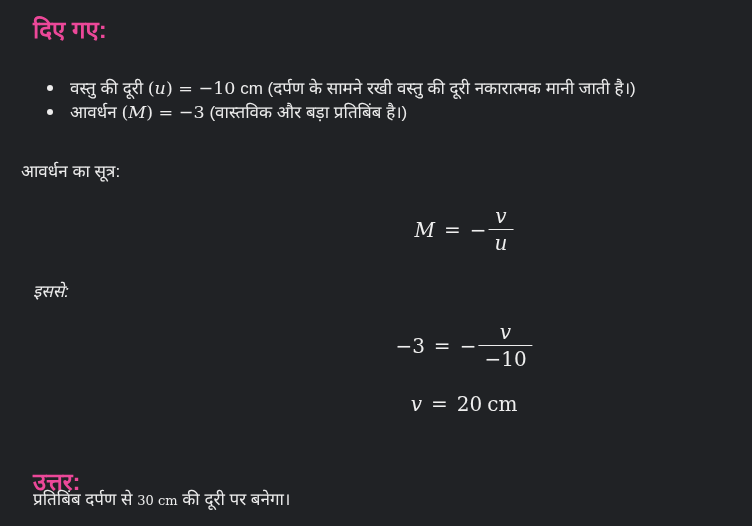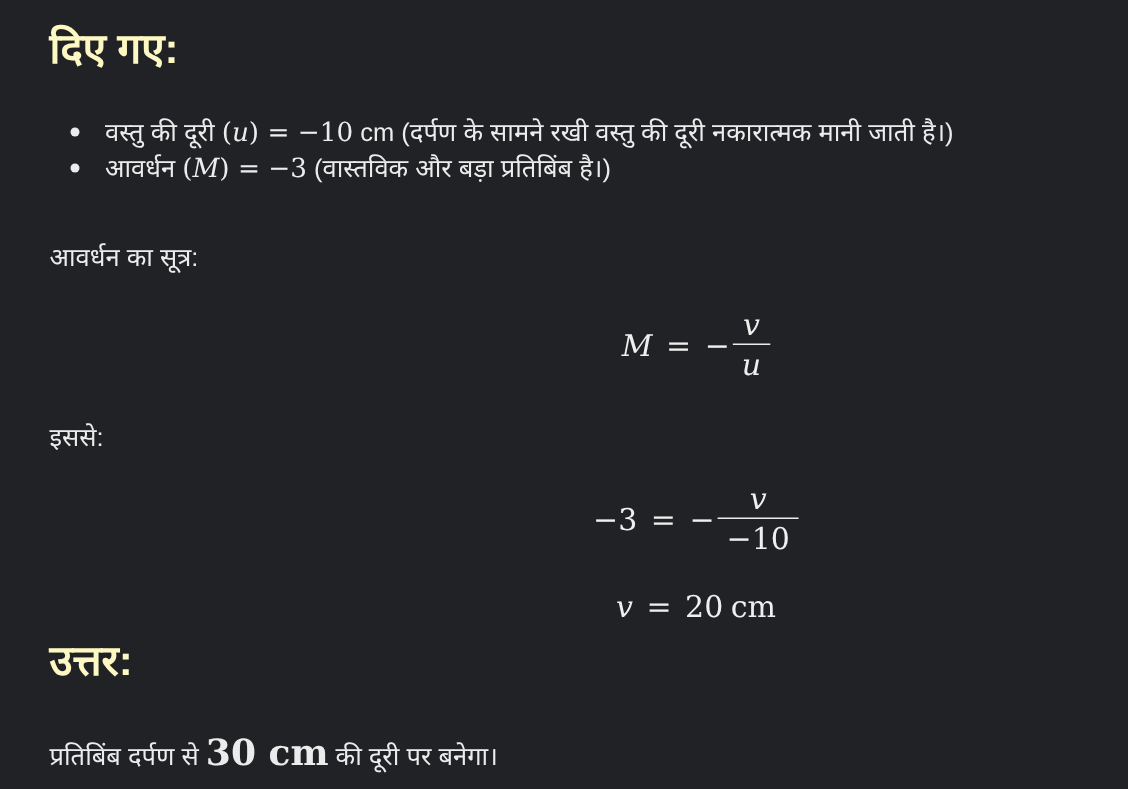--- a/index.html
+++ b/index.html
@@ -6,21 +6,21 @@
   body {
     width:752px; height:526px;
     background:#202225;
     color:#ececec;
     font-family:"Liberation Sans","DejaVu Sans",sans-serif;
     position:relative;
     overflow:hidden;
   }
   .abs { position:absolute; }
   .heading {
-    font-size:28px; font-weight:bold; color:#fef9c3;
+    font-size:24px; font-weight:bold; color:#ec4899;
     white-space:nowrap;
   }
   .body-text { font-size:17px; white-space:nowrap; }
   .bullet-row { display:flex; align-items:flex-start; }
   .dot {
     width:6px; height:6px; border-radius:50%;
     background:#ececec; margin:9px 17px 0 0; flex:none;
   }
   
   .imath { font-family:"DejaVu Serif","Liberation Serif",serif; font-size:17.5px; }
@@ -31,69 +31,69 @@
     font-size:20px; color:#efefef;
     display:inline-flex; align-items:center; white-space:nowrap;
   }
   .dmath .mvar { font-style:italic; }
   .dmath .eq { margin:0 9px; }
   .dmath .sign { margin-right:2px; }
   .frac { display:inline-flex; flex-direction:column; text-align:center; }
   .frac .num { padding:0 6px 2px; line-height:22px; }
   .frac .den { border-top:1.5px solid #ececec; padding:2px 6px 0; line-height:22px; }
   .centered { left:464px; transform:translateX(-50%); }
-  .ans-val { font-family:"DejaVu Serif","Liberation Serif",serif; font-size:24px;font-weight:bold; }
+  .ans-val { font-family:"DejaVu Serif","Liberation Serif",serif; font-size:13px; }
 </style>
 </head>
 <body>
 
 <div class="abs heading" style="left:33px; top:12px;">दिए गए:</div>
 
 <div class="abs bullet-row" style="left:47px; top:76px;">
   <span class="dot"></span>
   <span class="body-text">
     <span>वस्तु की दूरी </span><span class="imath">(</span><span class="ivar">u</span><span class="imath">)</span><span class="imath"> = </span><span class="imath">−10</span><span> cm </span><span>(दर्पण के सामने रखी वस्तु की दूरी नकारात्मक मानी जाती है।)</span>
   </span>
 </div>
 
 <div class="abs bullet-row" style="left:47px; top:100px;justify-content:center;">
   <span class="dot"></span>
   <span class="body-text">
     <span>आवर्धन </span><span class="imath">(</span><span class="ivar">M</span><span class="imath">)</span><span class="imath"> = </span><span class="imath">−3</span><span> </span><span>(वास्तविक और बड़ा प्रतिबिंब है।)</span>
   </span>
 </div>
 
-<div class="abs body-text" style="left:33px; top:159px;">आवर्धन का सूत्र:</div>
+<div class="abs body-text" style="left:21px; top:159px;">आवर्धन का सूत्र:</div>
 
 <div class="abs dmath centered" style="top:205px;">
   <span class="mvar">M</span>
   <span class="eq">=</span>
   <span class="sign">−</span>
   <span class="frac">
     <span class="num mvar">v</span>
     <span class="den mvar">u</span>
   </span>
 </div>
 
-<div class="abs body-text" style="left:33px; top:279px;">इससे:</div>
+<div class="abs body-text" style="left:33px; top:279px;font-style:italic;">इससे:</div>
 
 <div class="abs dmath centered" style="top:321px;">
   <span>−3</span>
   <span class="eq">=</span>
   <span class="sign">−</span>
   <span class="frac">
     <span class="num mvar">v</span>
     <span class="den">−10</span>
   </span>
 </div>
 
 <div class="abs dmath centered" style="top:392px;">
   <span class="mvar">v</span>
   <span class="eq">=</span>
   <span>20</span>
   <span style="margin-left:5px;">cm</span>
 </div>
 
-<div class="abs heading" style="left:33px; top:420px;">उत्तर:</div>
+<div class="abs heading" style="left:33px; top:464px;">उत्तर:</div>
 
 <div class="abs body-text" style="left:33px; top:487px;">
   <span>प्रतिबिंब दर्पण से </span><span class="ans-val">30 cm</span><span> की दूरी पर बनेगा।</span>
 </div>
 
 </body></html>

